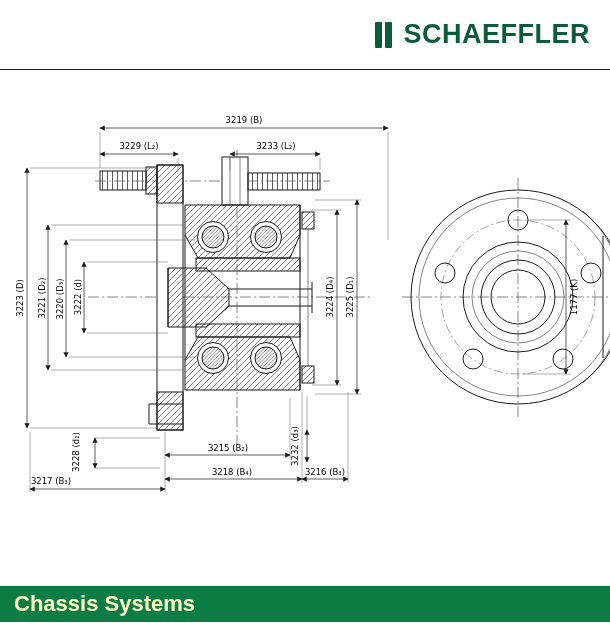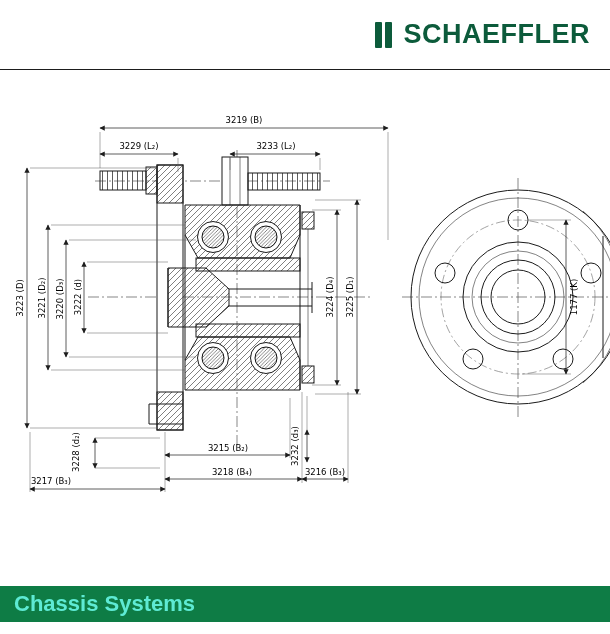--- a/index.html
+++ b/index.html
@@ -23,21 +23,21 @@
   .h{fill:url(#hatch);stroke:#1b1b1b;stroke-width:1;}
   .thr{fill:url(#thr);stroke:#1b1b1b;stroke-width:1;}
   .ball{fill:url(#hatch2);stroke:#111;stroke-width:1;}
   .fv circle{fill:none;stroke:#1b1b1b;stroke-width:1;}
   .fv .t{stroke:#1b1b1b;stroke-width:.55;fill:none;}
   .dim line{stroke:#2a2a2a;stroke-width:.75;}
   .ext line{stroke:#5a5a5a;stroke-width:.5;}
   .lbl text{font-family:"DejaVu Sans",sans-serif;font-size:8.5px;fill:#000;text-anchor:middle;}
   
   .banner{position:absolute;left:0;top:586px;width:100%;height:36px;background:var(--banner-green,#0E7C45);
-          color:#5eead4;display:flex;align-items:center;padding-left:14px;box-sizing:border-box;
+          color:#fef9c3;display:flex;align-items:center;padding-left:14px;box-sizing:border-box;
           font-size:22px;font-weight:bold;font-family:"Liberation Sans",sans-serif;}
 </style>
 </head>
 <body>
 
 <div class="page">
 
   <div class="header">
     <div class="logo">
       <span class="logo-mark">

